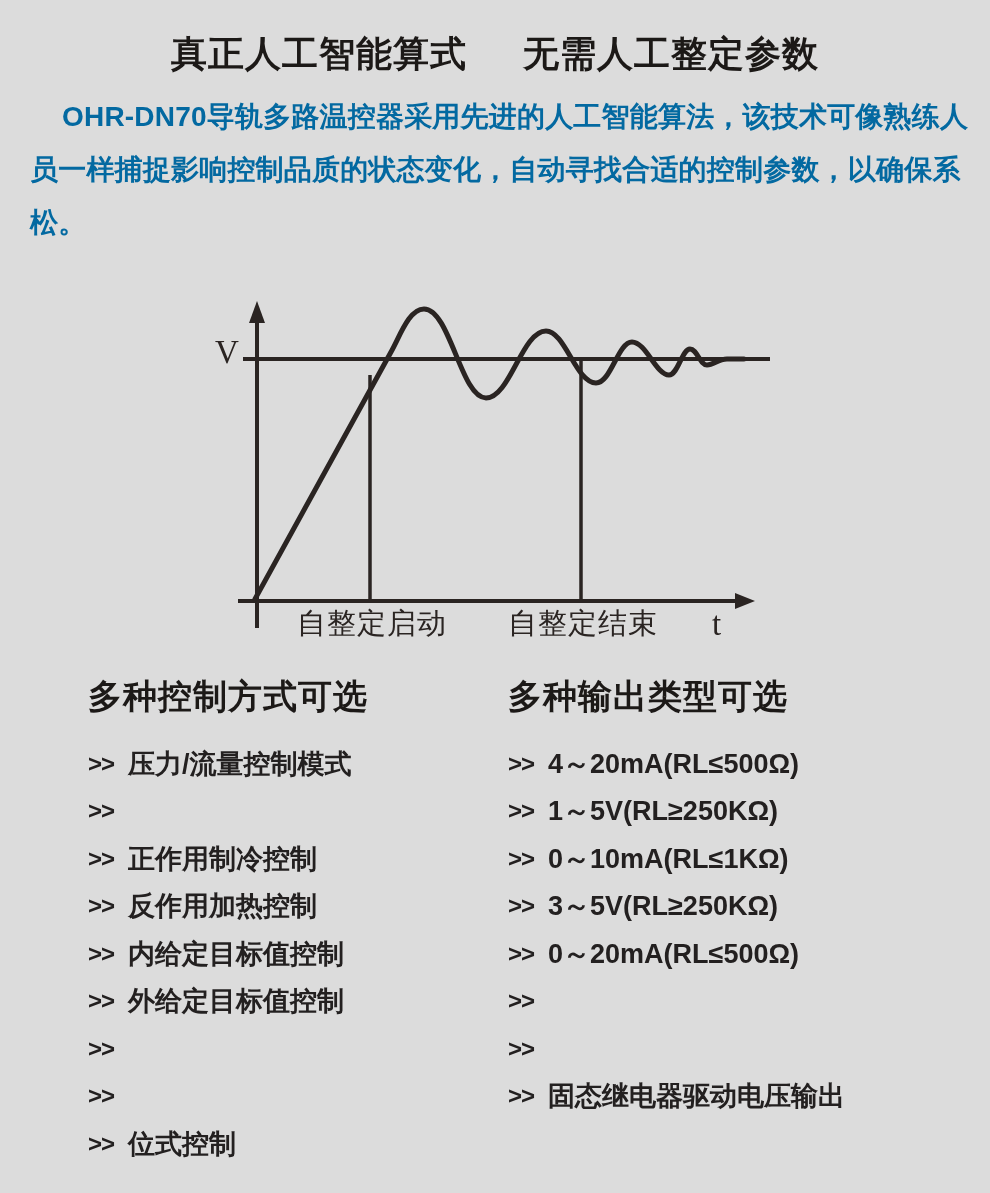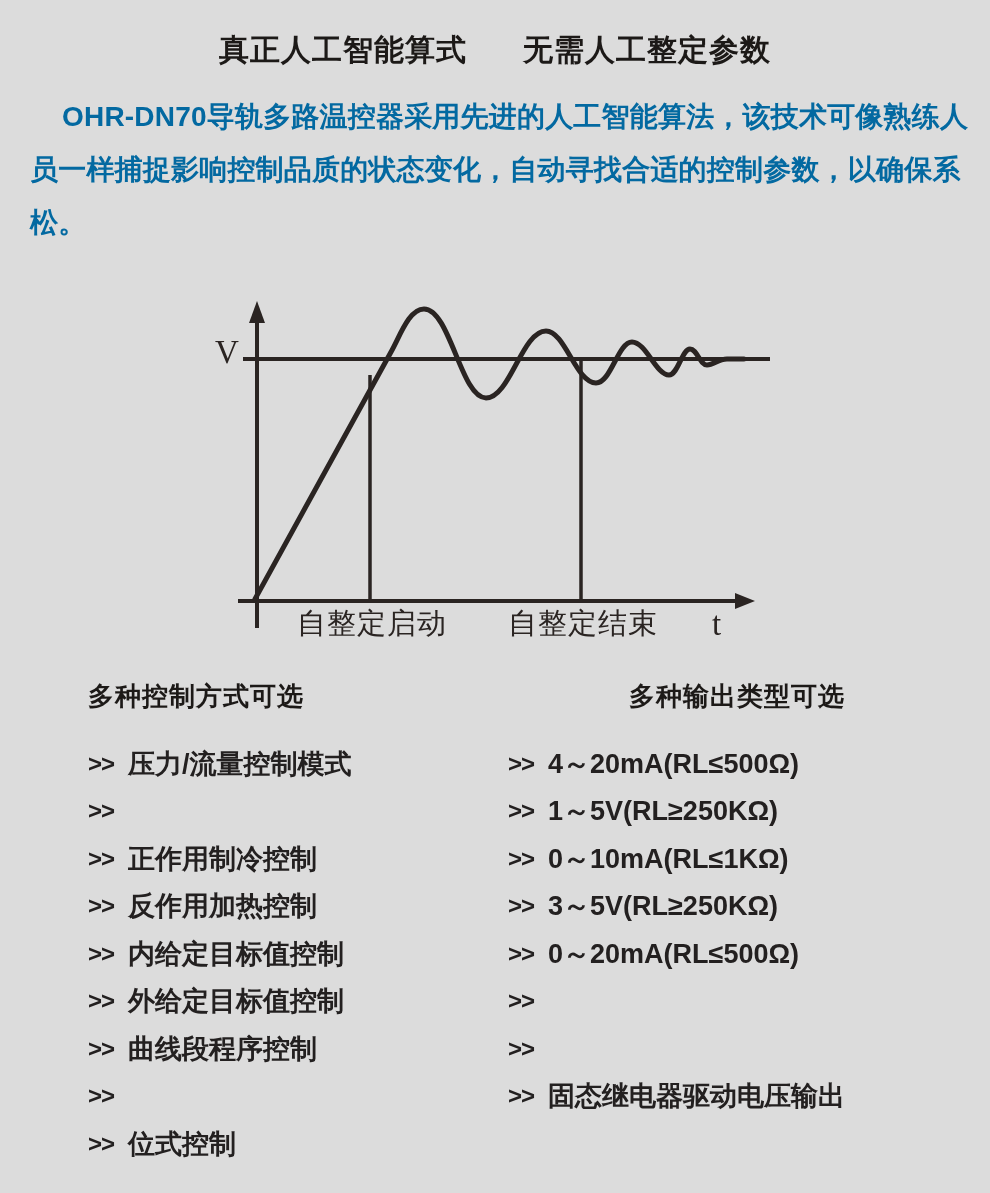--- a/index.html
+++ b/index.html
@@ -9,21 +9,21 @@
     font-family: "Liberation Sans", sans-serif;
     color: #211d1c;
     overflow: hidden;
   }
   .page { position: relative; width: 990px; height: 1193px; background: #dcdcdc; }
 
   
   .title {
     position: absolute; left: 0; right: 0; top: 30px;
     margin: 0; text-align: center;
-    font-size: 30px; font-weight: 800; letter-spacing: 1px;
+    font-size: 36px; font-weight: 800; letter-spacing: 1px;
     color: #1c1917; white-space: nowrap;
   }
   .title-gap { display: inline-block; width: 56px; }
 
   
   .intro {
     position: absolute; left: 30px; top: 90px; width: 935px;
     font-size: 28px; font-weight: 600; color: #0369a1;
   }
   .intro-line { height: 53px; line-height: 53px; white-space: nowrap; letter-spacing: 0.2px; }
@@ -36,24 +36,24 @@
   .diagram text {
     font-family: "Liberation Serif", serif;
     fill: #2a2422;
   }
   .axis-label { font-size: 33px; }
   .anno-label { font-size: 29px; letter-spacing: 1px; }
 
   
   .col { position: absolute; top: 676px; }
   .col-left  { left: 88px; }
-  .col-right { left: 508px; text-align: right; }
+  .col-right { left: 508px; }
   .col-heading {
     margin: 0 0 34px 0;
-    font-size: 26px; line-height: 40px; font-weight: 800;
+    font-size: 34px; line-height: 40px; font-weight: 800;
     letter-spacing: 1px; color: #1c1917; white-space: nowrap;
   }
   .feature-item {
     display: flex; align-items: center;
     height: 27px; margin-bottom: 20.5px;
     font-size: 27px; font-weight: 600; color: #232020;
     white-space: nowrap;
   }
   .feature-marker {
     font-size: 24px; font-weight: 800; letter-spacing: -1px;
@@ -124,21 +124,20 @@
     <div class="feature-item">
         <span class="feature-marker">&gt;&gt;</span>
         <span>内给定目标值控制</span>
       </div>
     <div class="feature-item">
         <span class="feature-marker">&gt;&gt;</span>
         <span>外给定目标值控制</span>
       </div>
     <div class="feature-item">
         <span class="feature-marker">&gt;&gt;</span>
-        <span>曲线段程序控制</span>
       </div>
     <div class="feature-item">
         <span class="feature-marker">&gt;&gt;</span>
       </div>
     <div class="feature-item">
         <span class="feature-marker">&gt;&gt;</span>
         <span>位式控制</span>
       </div>
   </section>
 

